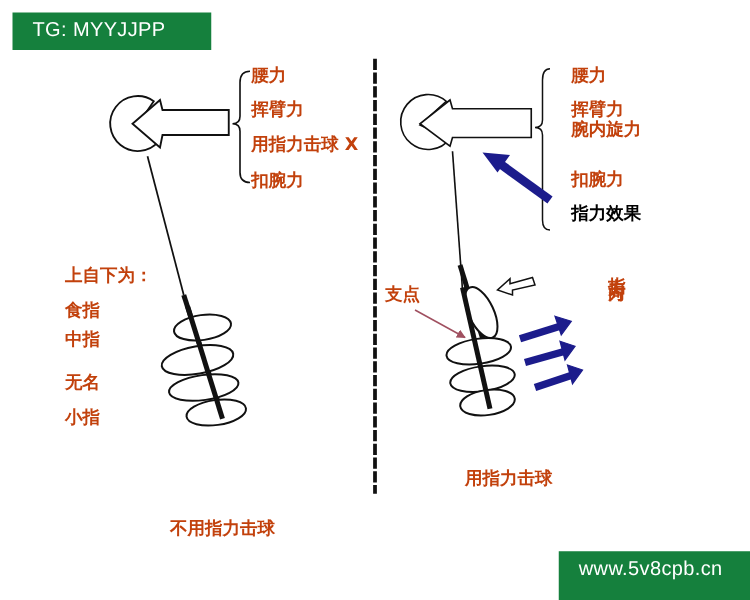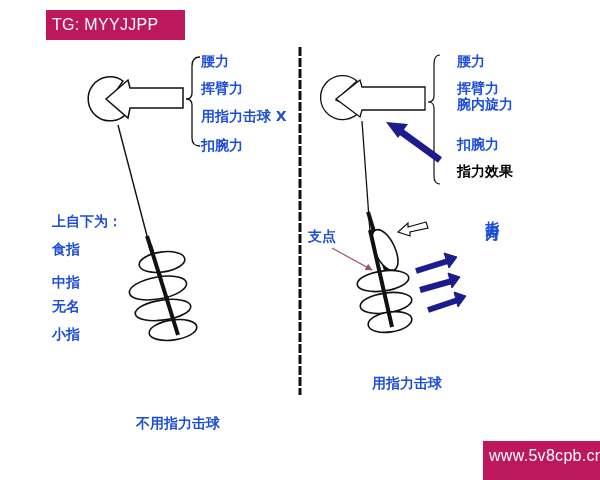--- a/index.html
+++ b/index.html
@@ -9,37 +9,36 @@
     }
     body {
       width: 600px;
       height: 480px;
       position: relative;
       overflow: hidden;
       font-family: "DejaVu Sans", sans-serif;
     }
     .watermark {
       position: absolute;
-      background: #be185d;
+      background: #15803d;
       color: #ffffff;
       font-family: "Liberation Sans", sans-serif;
       font-size: 16px;
       line-height: 28px;
-      padding: 0 6px;
+      padding: 0 16px;
       letter-spacing: 0.3px;
-      margin-left: 36px;
     }
     .wm-top { left: 10px; top: 10px; height: 30px; line-height: 30px; width: 127px; }
     .wm-bottom { left: 447px; top: 441px; height: 39px; line-height: 30px; width: 130px; }
     .label {
       position: absolute;
       font-family: "DejaVu Sans", sans-serif;
       font-weight: bold;
       font-size: 14px;
-      color: #1d4ed8;
+      color: #c2410c;
       white-space: nowrap;
       line-height: 16px;
     }
     .label.blue { color: #000000; }
     .vertical {
       writing-mode: vertical-rl;
       text-orientation: upright;
       letter-spacing: 2px;
     }
     svg.diagram {
@@ -128,21 +127,21 @@
   </g>
 </svg>
 
 <div class="label" style="left:201px; top:53px;">腰力</div>
 <div class="label" style="left:201px; top:80px;">挥臂力</div>
 <div class="label" style="left:201px; top:108px;">用指力击球 X</div>
 <div class="label" style="left:201px; top:137px;">扣腕力</div>
 
 <div class="label" style="left:52px; top:213px;">上自下为：</div>
 <div class="label" style="left:52px; top:241px;">食指</div>
-<div class="label" style="left:52px; top:274px;">中指</div>
+<div class="label" style="left:52px; top:264px;">中指</div>
 <div class="label" style="left:52px; top:298px;">无名</div>
 <div class="label" style="left:52px; top:326px;">小指</div>
 
 <div class="label" style="left:136px; top:375px;margin-top:40px;">不用指力击球</div>
 
 <div class="label" style="left:457px; top:53px;">腰力</div>
 <div class="label" style="left:457px; top:80px;">挥臂力</div>
 <div class="label" style="left:457px; top:96px;">腕内旋力</div>
 <div class="label" style="left:457px; top:136px;">扣腕力</div>
 <div class="label blue" style="left:457px; top:163px;">指力效果</div>

